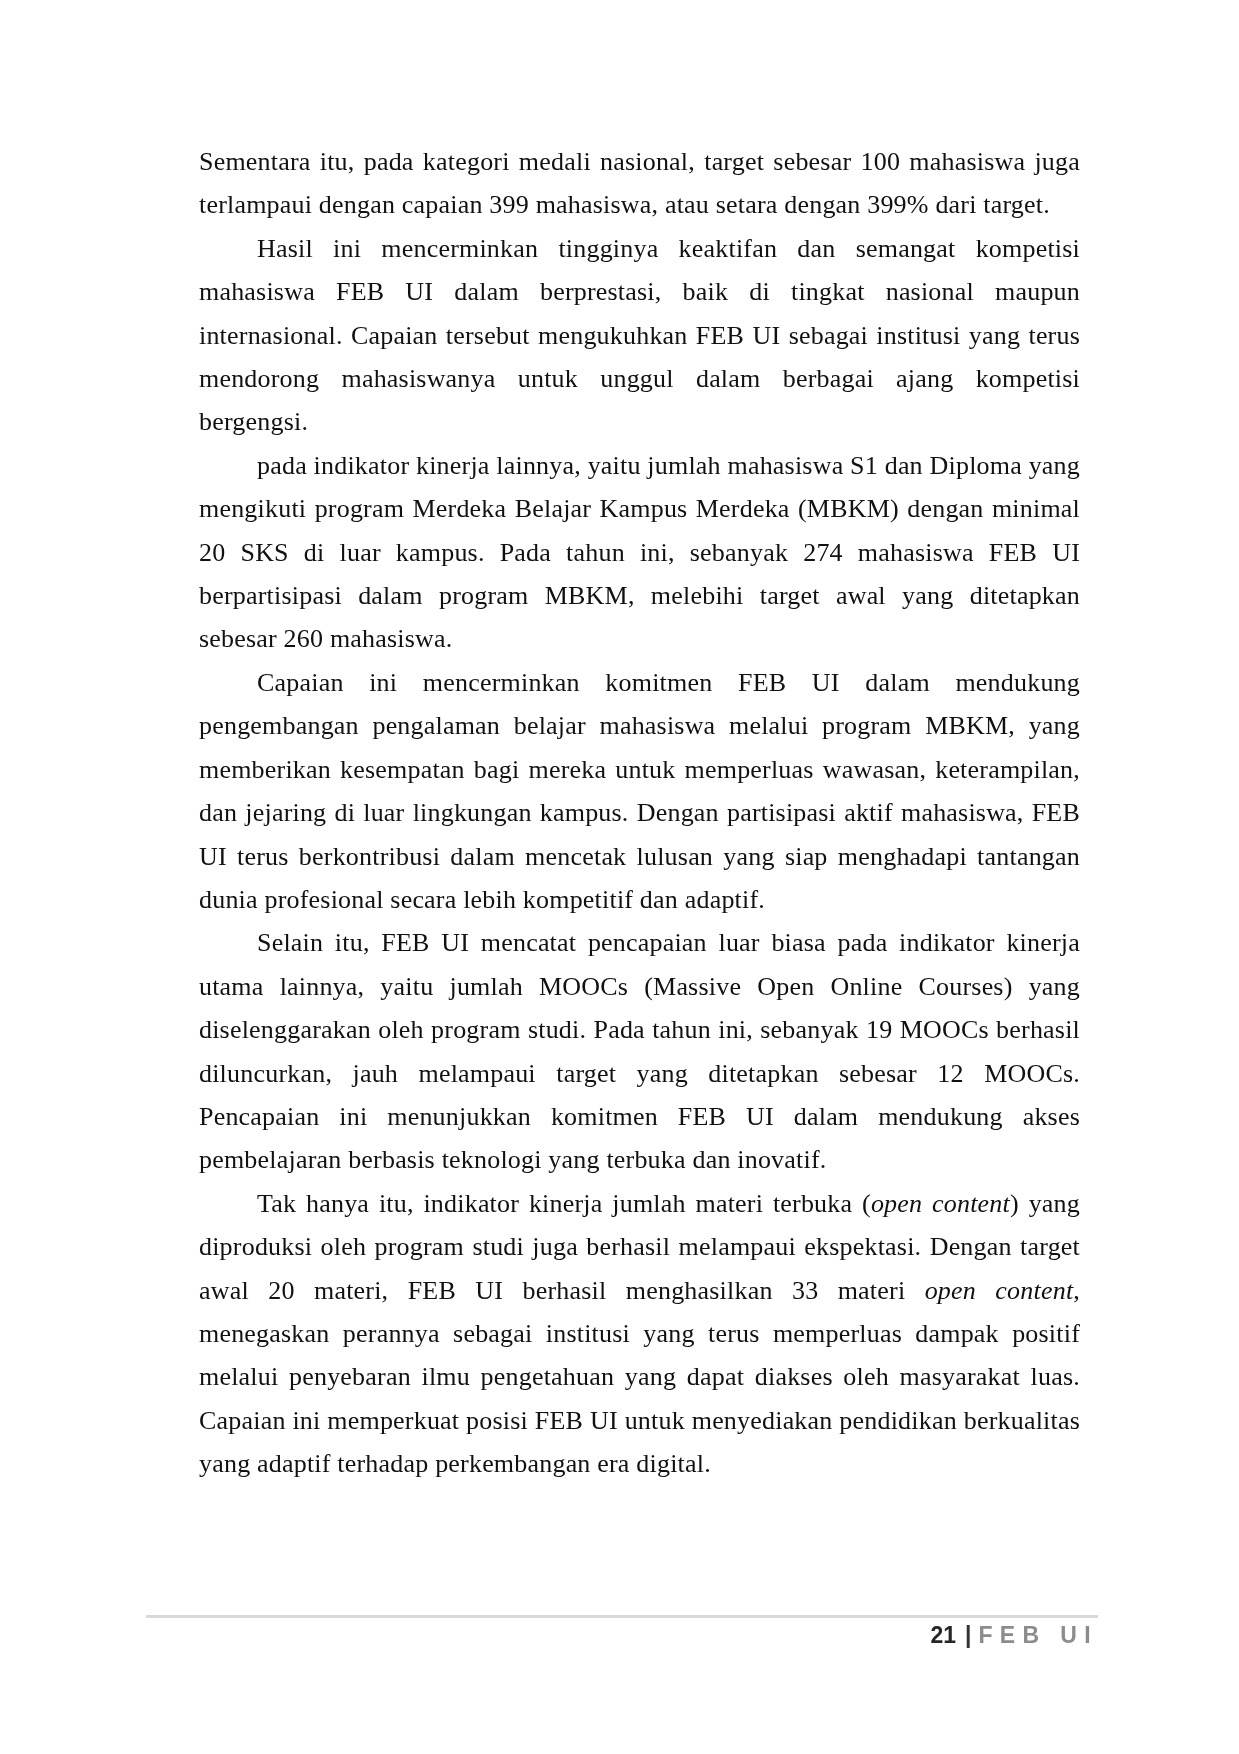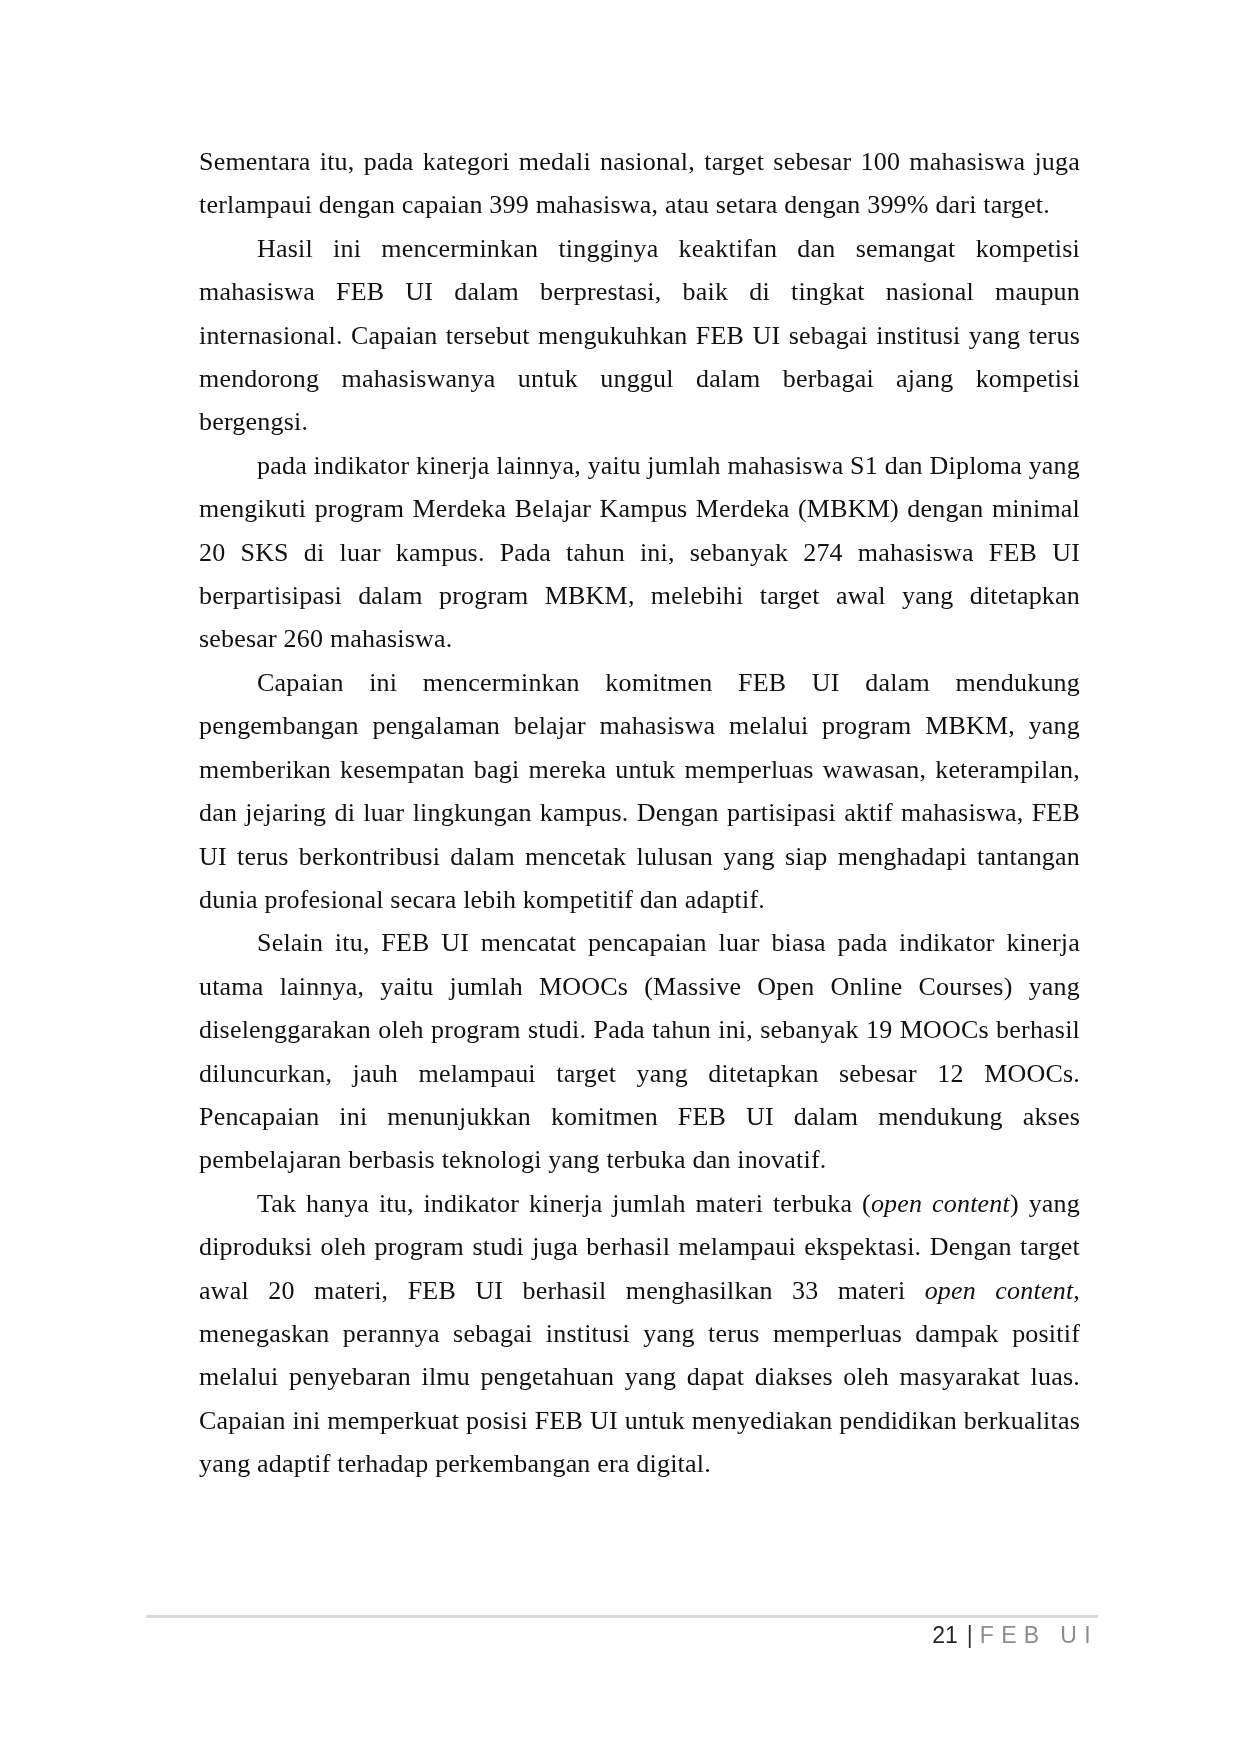--- a/index.html
+++ b/index.html
@@ -47,20 +47,21 @@
   .footer-line {
     position: absolute;
     left: 146px;
     top: 1620px;
     width: 952px;
     text-align: right;
     font-family: "Liberation Sans", sans-serif;
     font-size: 23px;
     line-height: 30px;
     white-space: nowrap;
+    font-weight: bold;
   }
   .pagenum {
     color: #262626;
   }
   .sep {
     color: #333333;
     margin: 0 7px 0 9px;
   }
   .brand {
     color: #8c8c8c;

